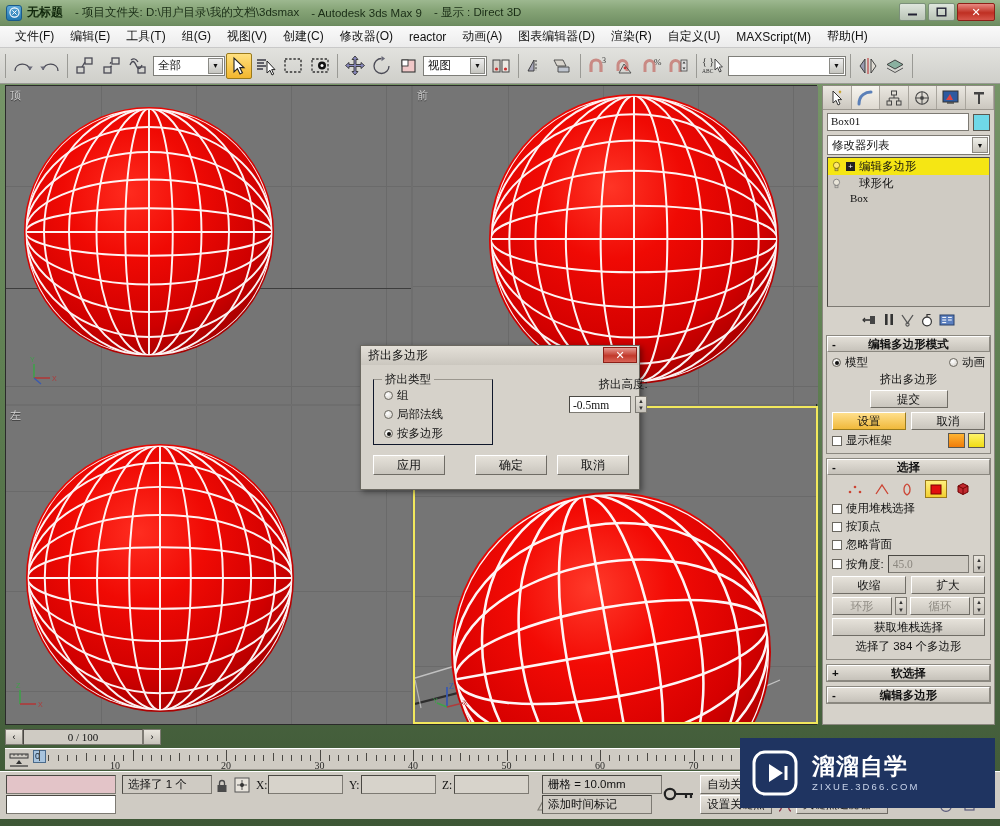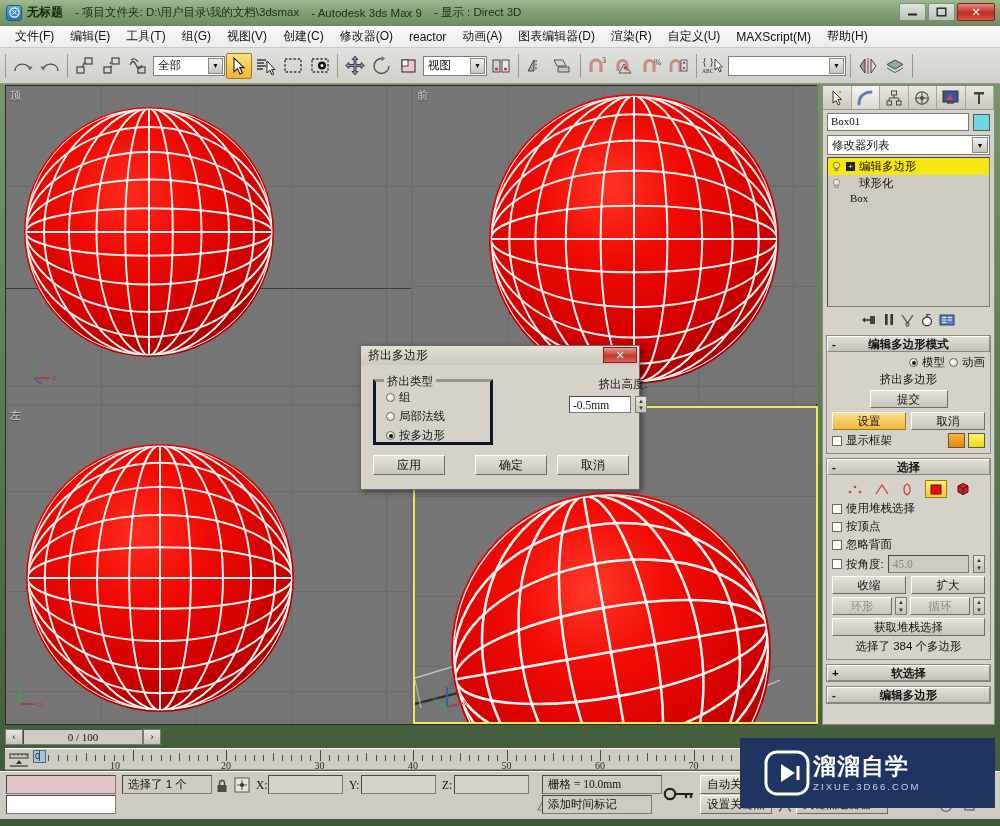--- a/index.html
+++ b/index.html
@@ -190,34 +190,34 @@
          box-shadow:2px 2px 6px rgba(0,0,0,.45); }
   .dlg-title { height:19px; background:linear-gradient(180deg,#e4e0d8,#cbc7bf);
                display:flex; align-items:center; padding-left:7px;
                font-size:12px; color:#111; position:relative; }
   .dlg-close { position:absolute; right:2px; top:1px; width:34px;height:16px;
                background:linear-gradient(180deg,#e89a92,#c2392b 55%,#d96457);
                border:1px solid #8c2018; color:#fff; font-weight:bold; font-size:11px;
                display:flex;align-items:center;justify-content:center; }
   .dlg-body { position:relative; padding:6px; }
   .group { position:absolute; left:12px; top:14px; width:120px; height:66px;
-           border:3px solid #0f172a; border-top-color:#9b978f; }
+           border:1px solid #0f172a; border-top-color:#9b978f; }
   .group-lab { position:absolute; left:8px; top:-8px; background:#d6d2ca;
                padding:0 3px; font-size:11.5px; color:#111; }
   .dlg-btn { height:20px; background:linear-gradient(180deg,#e6e2da,#c9c5bd);
              border:1px solid #fff; border-right-color:#6f6c65; border-bottom-color:#6f6c65;
              display:flex;align-items:center;justify-content:center; font-size:12px; color:#111; }
   .dlg-input { width:62px;height:17px; background:#fff; border:1px solid #7d7a73;
                border-top-color:#4a4843; border-left-color:#4a4843;
                font-size:11.5px; color:#111; display:flex;align-items:center; padding-left:3px;
                font-family:"Liberation Serif",serif;}
 
   
   .wm { position:absolute; left:740px; top:738px; width:255px; height:70px;
-        background:#1f3461; display:flex; align-items:center; gap:3px; padding-left:24px; }
+        background:#1f3461; display:flex; align-items:center; gap:14px; padding-left:12px; }
   .wm-txt { display:flex; flex-direction:column; }
   .wm-main { color:#fff; font-size:23px; font-weight:bold; letter-spacing:1px; line-height:1.05;}
   .wm-sub { color:#c9d4ea; font-size:9.5px; letter-spacing:2.1px; margin-top:2px;}
 </style>
 </head>
 <body>
 
 <div id="app">
 
   <div class="titlebar">
@@ -696,21 +696,21 @@
           </svg>
       </span>
     </div>
 
     <div class="rollup">
       <div class="rhead">
         <span class="pm">-</span>
         <span>编辑多边形模式</span>
       </div>
       <div class="rbody">
-        <div class="row" style="justify-content:flex-end;margin-bottom:2px;">
+        <div class="row" style="justify-content:space-between;margin-bottom:2px;">
           <span style="display:flex;align-items:center;gap:4px;">
             <span class="rad on"></span>
             <span class="lbl11">模型</span>
           </span>
           <span style="display:flex;align-items:center;gap:4px;">
             <span class="rad"></span>
             <span class="lbl11">动画</span>
           </span>
         </div>
         <div class="centertext" style="margin-bottom:3px;">挤出多边形</div>
@@ -976,21 +976,21 @@
         </svg>
     </span>
 
     <span class="coordlab" style="position:absolute;left:256px;top:7px;">X:</span>
     <div class="sbx" style="left:268px;top:3px;width:75px;height:19px;background:#d7d3cb;"></div>
     <span class="coordlab" style="position:absolute;left:349px;top:7px;">Y:</span>
     <div class="sbx" style="left:361px;top:3px;width:75px;height:19px;background:#d7d3cb;"></div>
     <span class="coordlab" style="position:absolute;left:442px;top:7px;">Z:</span>
     <div class="sbx" style="left:454px;top:3px;width:75px;height:19px;background:#d7d3cb;"></div>
 
-    <div class="sbx" style="left:542px;top:3px;width:120px;height:19px;font-family:Liberation Serif, serif;">栅格 = 10.0mm</div>
+    <div class="sbx" style="left:542px;top:3px;width:120px;height:19px;">栅格 = 10.0mm</div>
 
     <span style="position:absolute;left:536px;top:27px;">
       <svg width="14" height="14" viewBox="0 0 14 14">
           <path d="M2 11 L7 2 L12 11 Z" fill="none" stroke="#7f7c74" stroke-width="1.2"></path>
         </svg>
     </span>
 
     <div class="sbx" style="left:542px;top:23px;width:110px;height:19px;">添加时间标记</div>
 
     <span style="position:absolute;left:662px;top:12px;">

